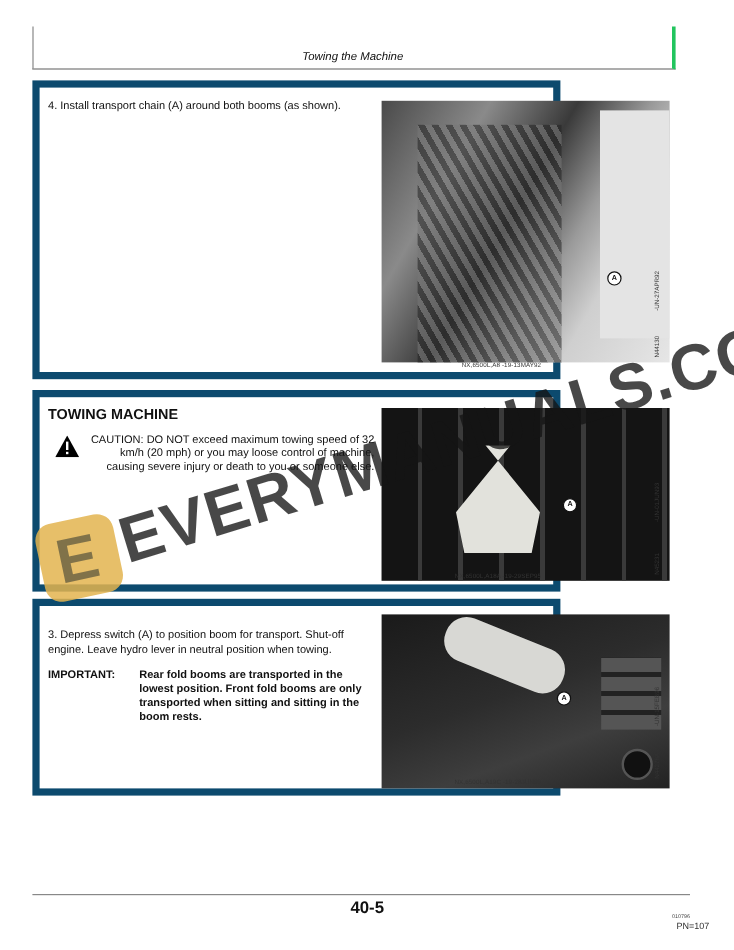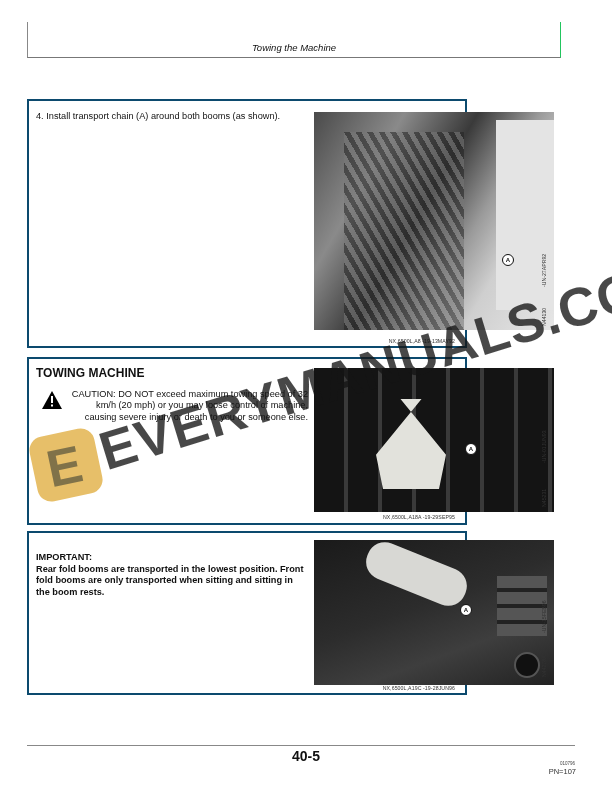--- a/index.html
+++ b/index.html
@@ -1,36 +1,36 @@
 <!DOCTYPE html>
 <html><head>
 <meta charset="utf-8">
 <style>
   html, body { margin:0; padding:0; }
   body { width:612px; height:792px; background:#fff; position:relative; overflow:hidden;
          font-family:"Liberation Sans", sans-serif; color:#111; }
   .hdr { position:absolute; left:27px; top:22px; width:532px; height:35px;
-         border-left:1px solid #888; border-right:1px solid #22c55e; border-bottom:1px solid #777;text-decoration:underline; }
+         border-left:1px solid #888; border-right:3px solid #22c55e; border-bottom:1px solid #777;text-decoration:underline; }
   .hdr-title { position:absolute; left:0; right:0; bottom:4px; text-align:center; font-style:italic; font-size:9.5px; }
-  .box { position:absolute; left:27px; width:440px; border:2px solid #0c4a6e; box-sizing:border-box;margin-top:32px; }
+  .box { position:absolute; left:27px; width:440px; border:6px solid #0c4a6e; box-sizing:border-box; }
   .text { position:absolute; left:7px; width:272px; font-size:9.2px; line-height:11.5px; }
   .photo { position:absolute; overflow:hidden; }
   .caption { position:absolute; right:10px; font-size:5.2px; color:#333; letter-spacing:0.1px; }
   .vlabel { position:absolute; font-size:5.2px; color:#333; transform:rotate(-90deg); transform-origin:left top; white-space:nowrap; }
   .title { font-weight:bold; font-size:12px; }
   .caution { position:relative; padding-left:30px; font-weight:normal;text-align:right; }
   .warn { position:absolute; left:6px; top:2px; }
   .imp { display:flex; font-weight:bold; }
   .imp-label { width:76px; flex-shrink:0; }
   .callout { position:absolute; width:10px; height:10px; border:1px solid #111; border-radius:50%; background:#fff;
              font-size:6px; font-weight:bold; text-align:center; line-height:10px; }
   .footer-rule { position:absolute; left:27px; top:745px; width:548px; border-top:1px solid #888; }
   .page-num { position:absolute; left:0; right:0; top:748px; text-align:center; font-weight:bold; font-size:14px; }
   .doc-code { position:absolute; right:37px; top:761px; font-size:4.5px; color:#444; }
-  .pn { position:absolute; right:36px; top:767px; font-size:7.5px; color:#333; }
+  .pn { position:absolute; right:21px; top:767px; font-size:7.5px; color:#333; }
   .wm { position:absolute; left:110px; top:420px; font-weight:bold; font-size:54px; color:rgba(20,20,20,0.78);
         transform:rotate(-17deg); transform-origin:left bottom; white-space:nowrap; letter-spacing:1px; }
   .wm-logo { position:absolute; left:33px; top:432px; width:66px; height:66px; border-radius:14px;
              background:#e3b44f; opacity:0.85; transform:rotate(-12deg); }
   .wm-logo span { position:absolute; left:14px; top:4px; font-size:52px; font-weight:bold; color:#6b5a2a; }
 </style>
 </head>
 <body>
 
 <div class="hdr">
@@ -66,21 +66,22 @@
     <div style="position:absolute;left:62px;top:31px;width:70px;height:90px;background:#e2e2dc;clip-path:polygon(35% 0,100% 62%,90% 100%,10% 100%,0 62%,65% 0);"></div>
     <div class="callout" style="left:151px;top:75px;">A</div>
   </div>
   <div class="vlabel" style="left:512px;top:104px;">-UN-01JUN93</div>
   <div class="vlabel" style="left:512px;top:148px;">N45231</div>
   <div class="caption" style="bottom:3px;">NX,6500L,A18A   -19-29SEP95</div>
 </div>
 
 <div class="box" style="top:499px;height:164px;">
   <div class="text" style="top:9px;">
-    <div class="imp" style="margin-top:10px;flex-direction:column;">
+    <div style="margin-top:10px;">3. Depress switch (A) to position boom for transport. Shut-off engine. Leave hydro lever in neutral position when towing.</div>
+    <div class="imp" style="margin-top:10px;">
       <div class="imp-label">IMPORTANT:</div>
       <div>Rear fold booms are transported in the lowest position. Front fold booms are only transported when sitting and sitting in the boom rests.</div>
     </div>
   </div>
   <div class="photo" style="left:285px;top:7px;width:240px;height:145px;background:linear-gradient(160deg,#1a1a1a 0%,#2c2c2c 45%,#3e3e3e 70%,#222 100%);">
     <div style="position:absolute;left:50px;top:15px;width:105px;height:38px;background:#d8d8d4;border-radius:18px;transform:rotate(22deg);"></div>
     <div style="position:absolute;left:183px;top:36px;width:50px;height:60px;background:repeating-linear-gradient(0deg,#555 0 12px,#222 12px 16px);"></div>
     <div style="position:absolute;left:200px;top:112px;width:22px;height:22px;border-radius:50%;background:#111;border:2px solid #555;"></div>
     <div class="callout" style="left:146px;top:64px;">A</div>
   </div>

